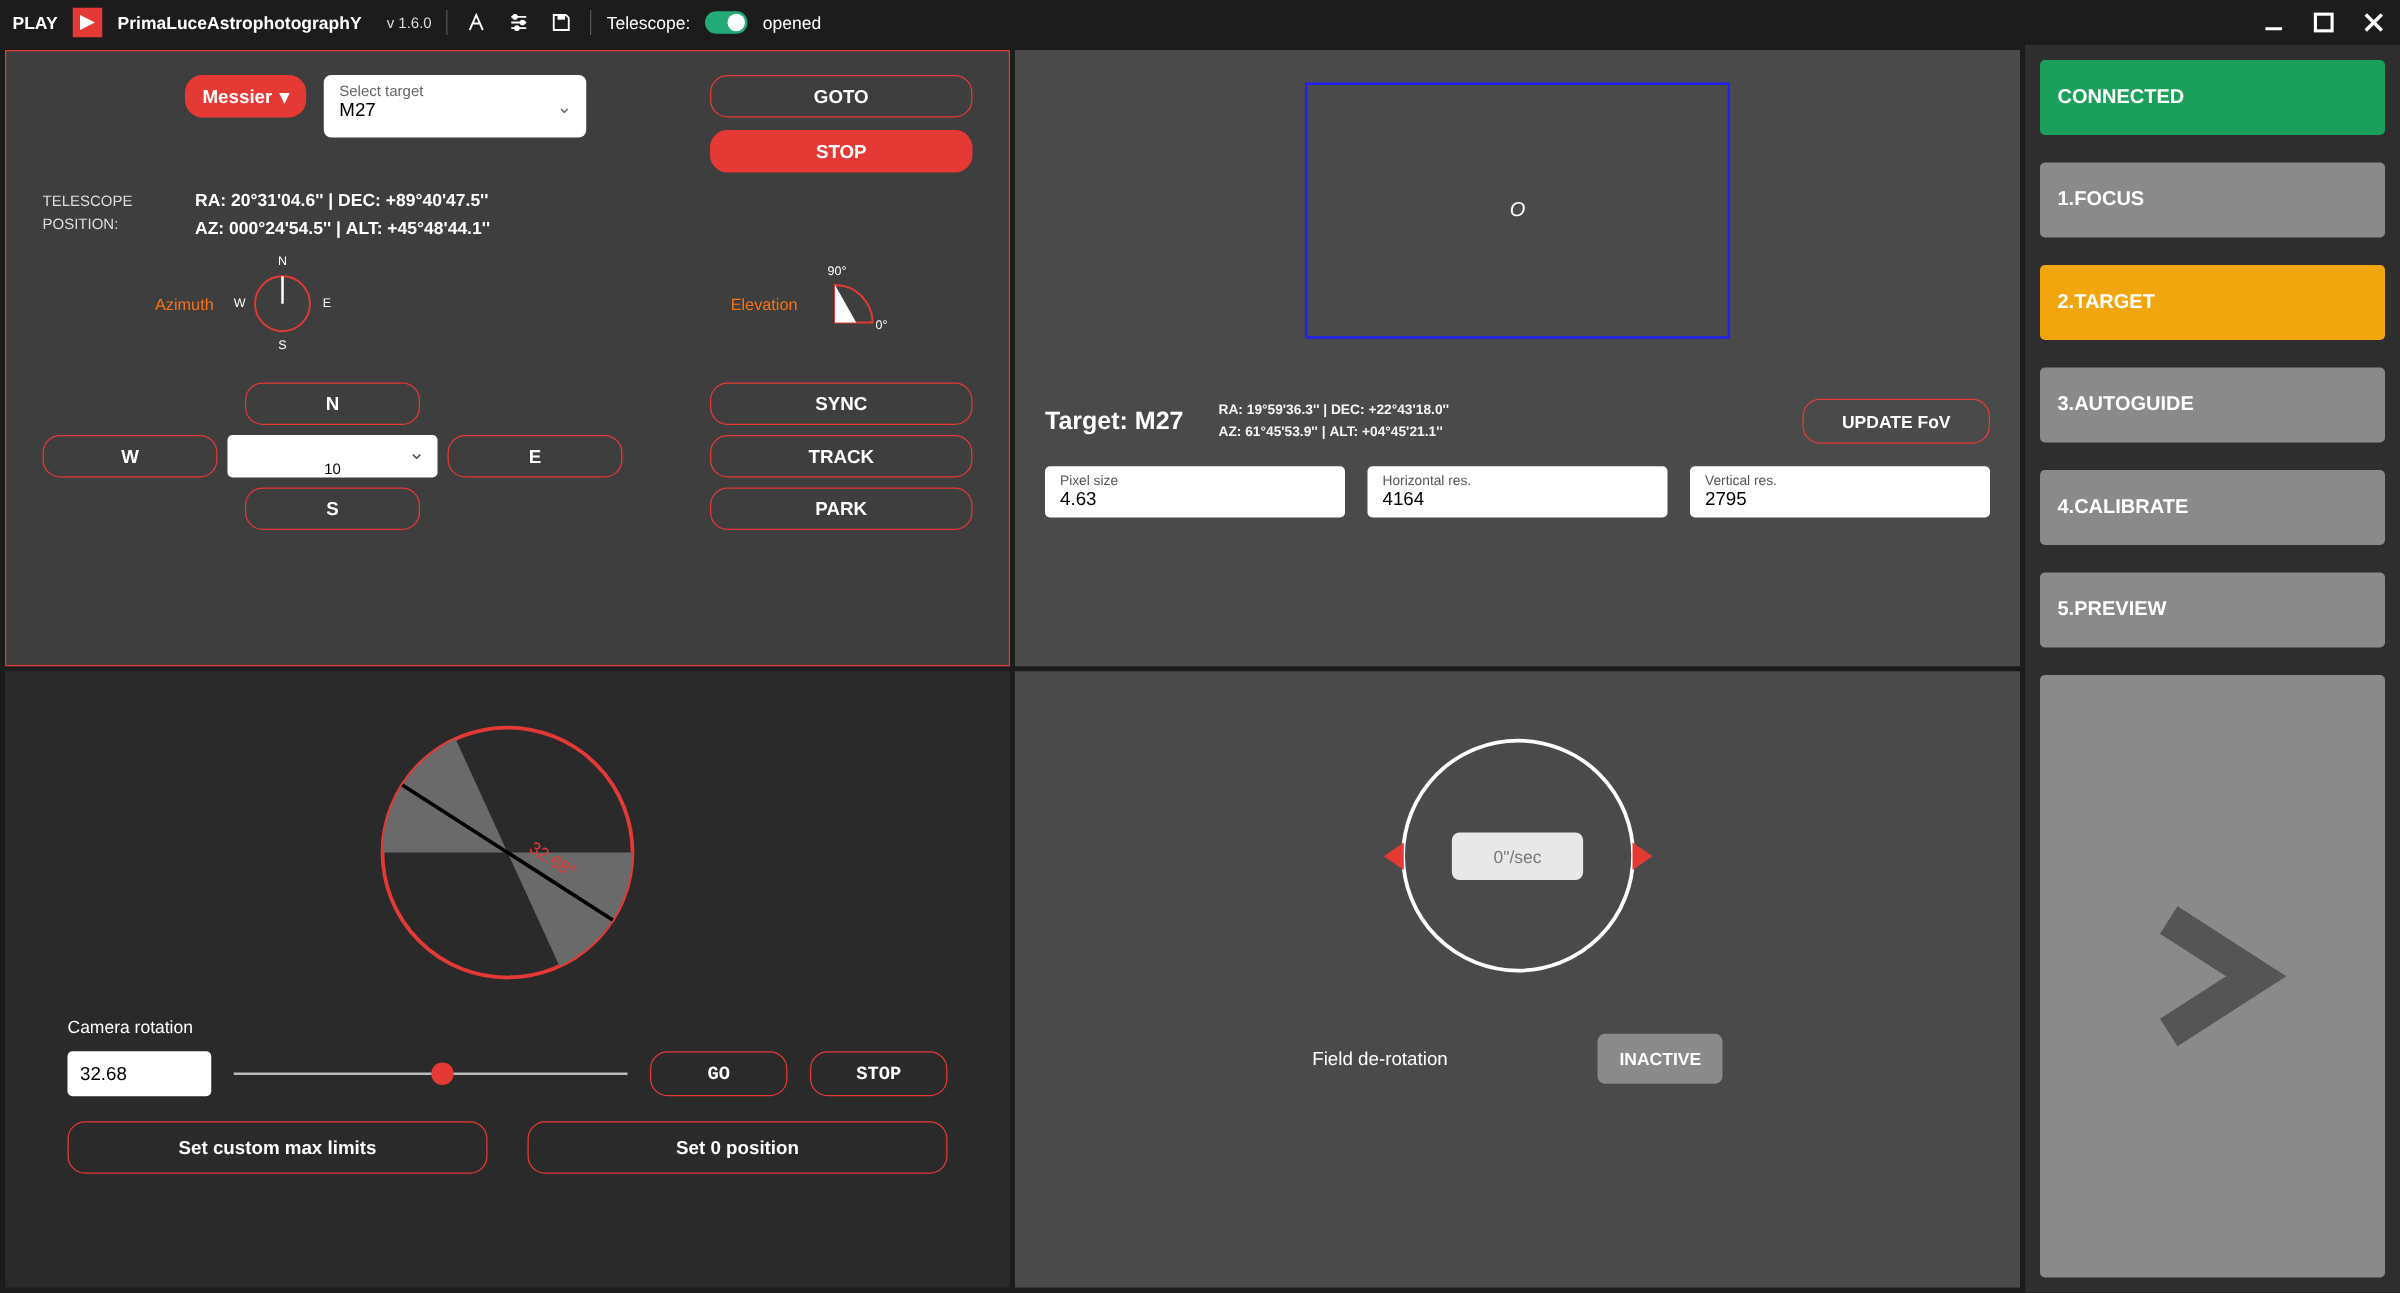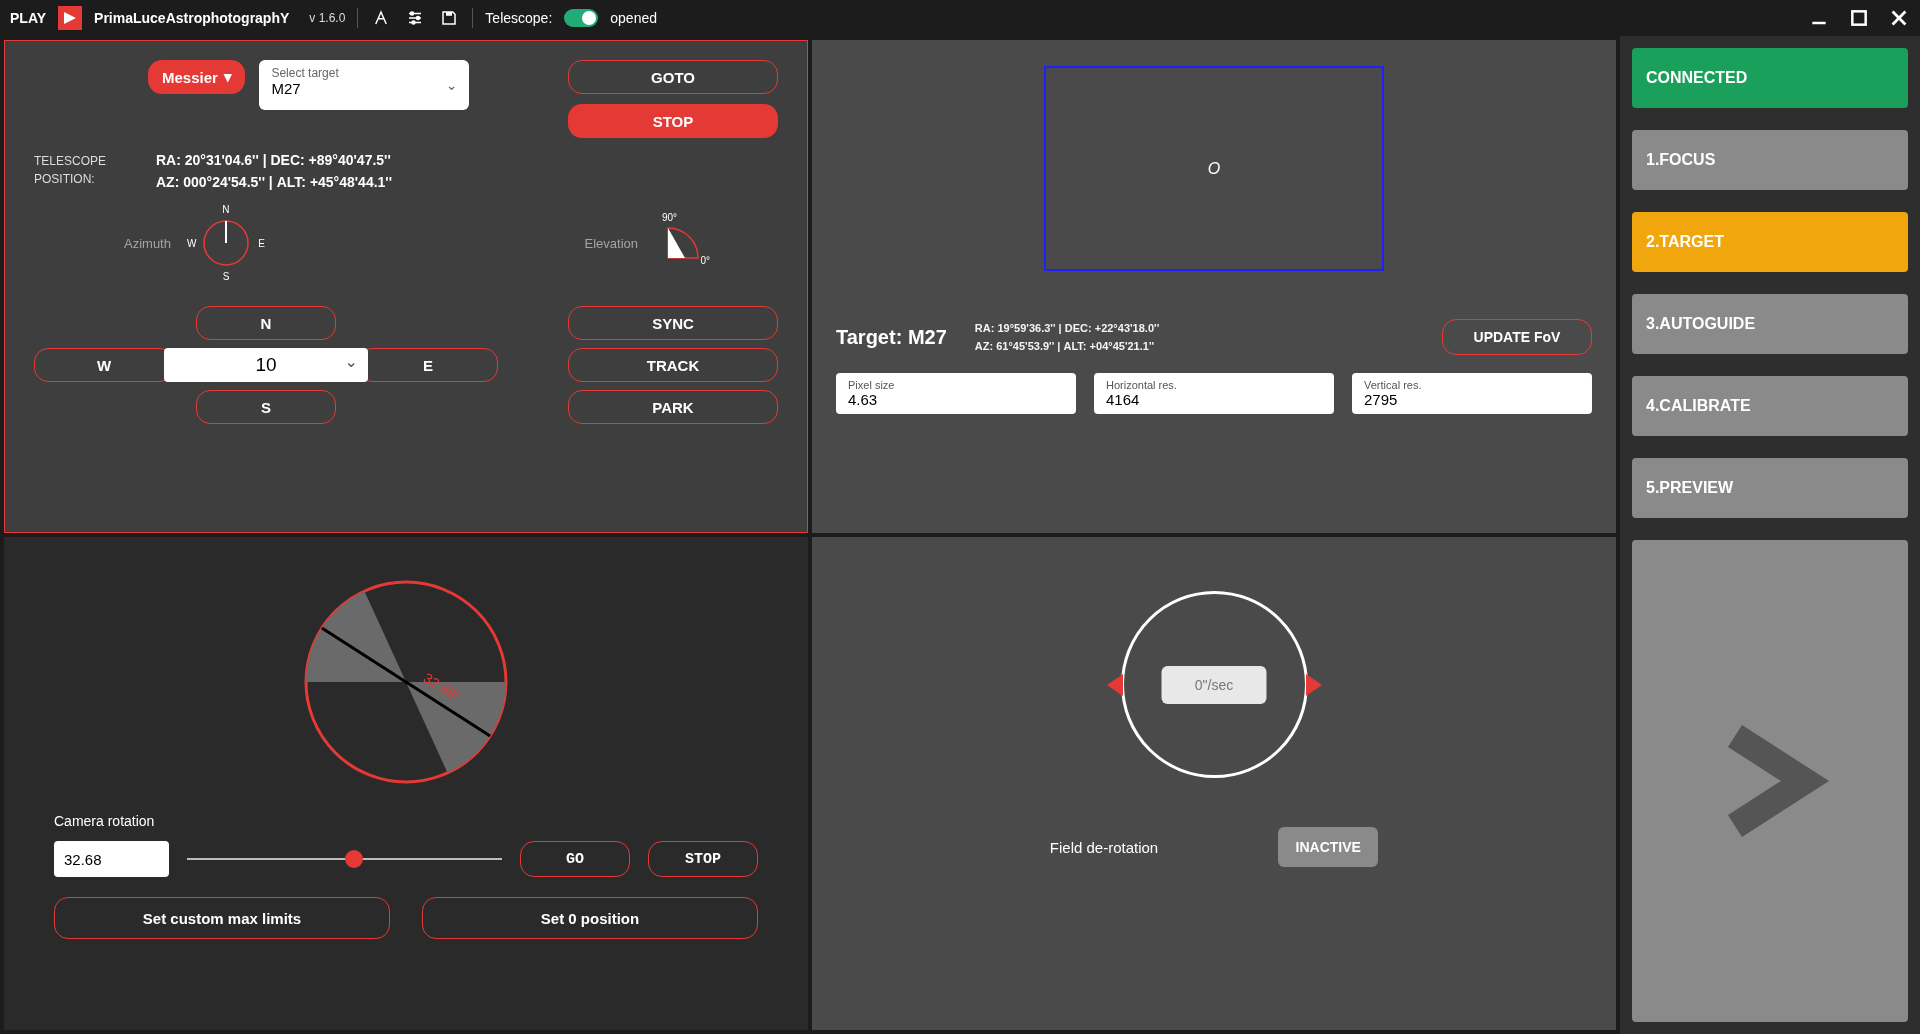--- a/index.html
+++ b/index.html
@@ -37,25 +37,25 @@
 .target-select .ph { font-size:12px; color:#666;}
 .target-select .val { font-size:15px; color:#000;}
 .target-select .chev { position:absolute; right:12px; top:50%; transform:translateY(-50%); color:#666;}
 .goto-col { margin-left:auto; display:flex; flex-direction:column; gap:10px; width:210px;}
 .goto-col .btn-outline-red, .goto-col .btn-red { height:34px;}
 .pos-block { display:flex; margin-top:14px; gap:22px;}
 .pos-label { font-size:12px; line-height:1.5; color:#ddd; width:100px;}
 .pos-values { font-size:14px; font-weight:600;}
 .pos-values .line2 { margin-top:6px;}
 .az-el-row { display:flex; margin-top:18px; align-items:center; gap:20px;}
-.az-el-row .lbl { font-size:13px; color:#a3a3a3;}
+.az-el-row .lbl { font-size:13px; color:#f97316;}
 .nesw-block { margin-top:28px; display:flex; gap:12px; align-items:flex-start;}
 .nesw-btn { width:140px; height:34px;}
 .w-btn, .e-btn { width:140px; height:34px;}
-.speed-sel { width:204px; height:34px; background:#fff; border-radius:4px; color:#000; display:flex; align-items:center; justify-content:center; position:relative; font-size:19px;}
+.speed-sel { width:168px; height:34px; background:#fff; border-radius:4px; color:#000; display:flex; align-items:flex-end; justify-content:center; position:relative; font-size:12px;}
 .speed-sel::after{ content:"⌄"; position:absolute; right:10px; color:#555; top:4px; font-size:16px;}
 .right-cmds { display:flex; flex-direction:column; gap:8px; width:210px; margin-left:auto;}
 .right-cmds .btn-outline-red { height:34px;}
 
 .tr-content { padding:20px 24px; height:100%; display:flex; flex-direction:column;}
 .fov-box { align-self:center; border:2px solid #2020ff; width:340px; height:205px; margin-top:6px; position:relative;}
 .fov-mark { position:absolute; left:50%; top:50%; transform:translate(-50%,-50%); color:#fff; font-size:16px; font-style:italic;}
 .tgt-row { display:flex; align-items:center; margin-top:48px; gap:28px;}
 .tgt-name { font-size:20px; font-weight:700; color:#fff;}
 .tgt-coords { font-size:11px; font-weight:600; color:#f5f5f5;}

